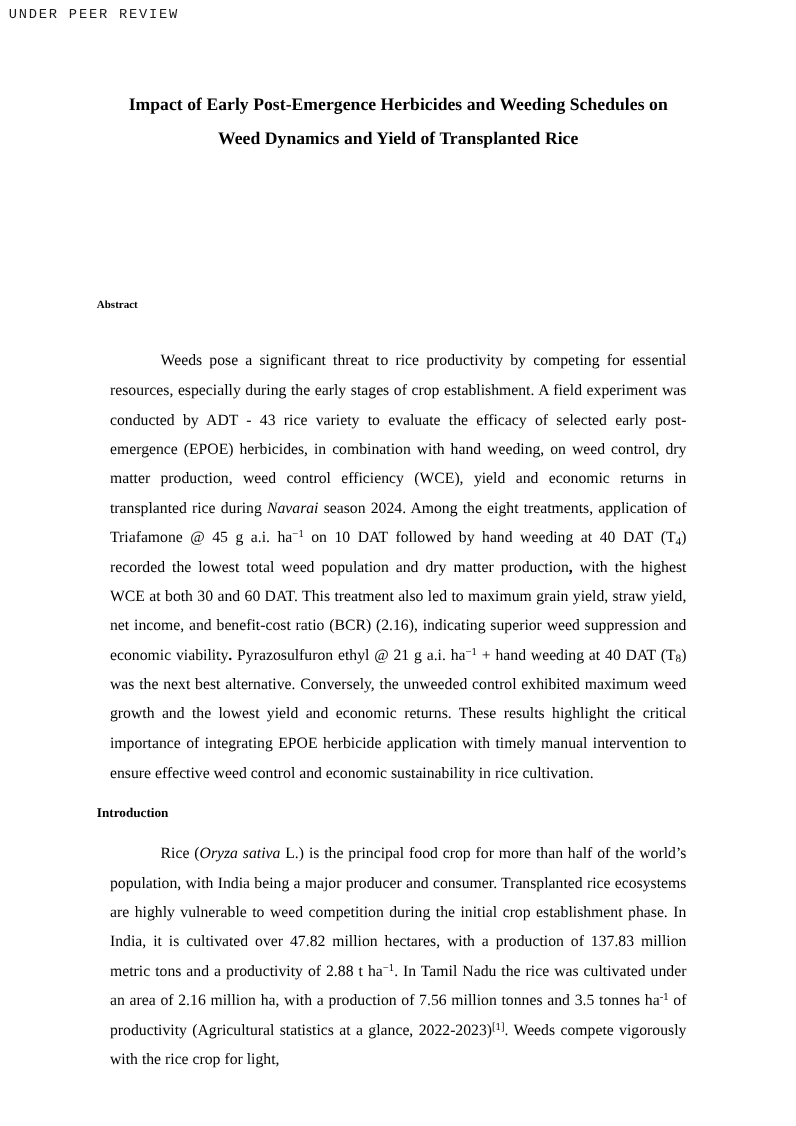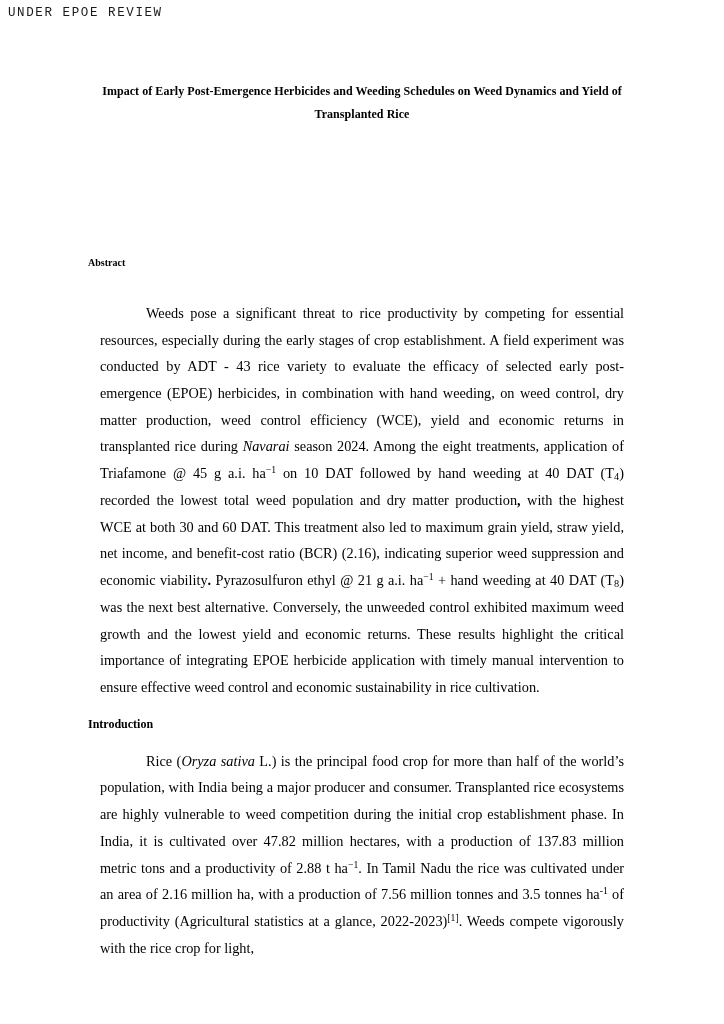--- a/index.html
+++ b/index.html
@@ -32,21 +32,21 @@
     white-space: nowrap;
   }
   .content {
     position: absolute;
     left: 88px;
     right: 88px;
     top: 80px;
   }
   .title {
     font-weight: bold;
-    font-size: 12px;
+    font-size: 16px;
     line-height: 1.95;
     text-align: center;
     margin: 0 12px;
     letter-spacing: 0.05px;
   }
   .gap-after-title {
     height: 126px;
   }
   .section-head {
     font-weight: bold;
@@ -85,21 +85,21 @@
     font-size: 12px;
     line-height: 1.9;
     margin: 0;
   }
 </style>
 </head>
 <body>
 
 <div class="page">
 
-  <div class="watermark">UNDER EPOE REVIEW</div>
+  <div class="watermark">UNDER PEER REVIEW</div>
 
   <div class="content">
 
     <div class="title">Impact of Early Post-Emergence Herbicides and Weeding Schedules on Weed Dynamics and Yield of Transplanted Rice</div>
 
     <div class="gap-after-title"></div>
 
     <div class="section-head">Abstract</div>
 
     <div class="abstract-gap"></div>

